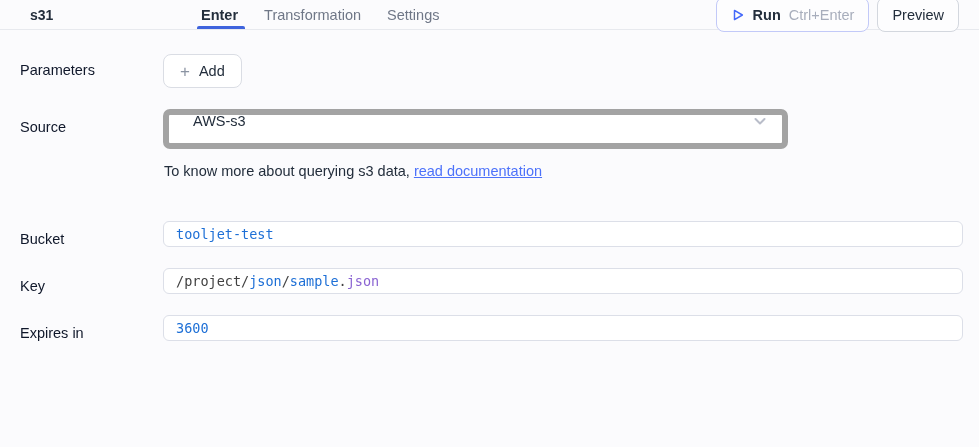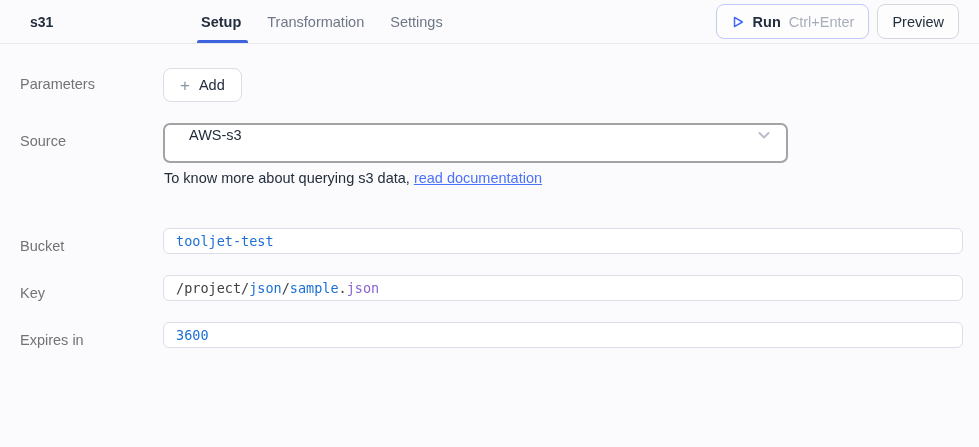--- a/index.html
+++ b/index.html
@@ -6,21 +6,21 @@
   html, body {
     width: 979px; height: 447px;
     background: #fbfbfd;
     font-family: "Liberation Sans", sans-serif;
     color: #232e3c;
     overflow: hidden;
   }
 
   
   .header {
-    height: 44px;
+    height: 30px;
     display: flex;
     align-items: stretch;
     border-bottom: 1px solid #e7e9ee;
     background: #fbfbfd;
   }
   .query-name {
     width: 200px;
     display: flex;
     align-items: center;
     padding-left: 30px;
@@ -80,21 +80,21 @@
     padding-left: 20px;
     padding-right: 16px;
   }
   .row + .row { margin-top: 21px; }
   .row-label {
     width: 143px;
     flex-shrink: 0;
     padding-top: 10px;
     font-size: 14.5px;
     font-weight: 500;
-    color: #737373;
+    color: #0f172a;
   }
   .row-field { flex: 1; min-width: 0; }
 
   .add-btn {
     display: inline-flex;
     align-items: center;
     gap: 9px;
     height: 34px;
     padding: 0 16px;
     margin-top: 0;
@@ -104,35 +104,35 @@
     font-size: 14.5px;
     font-weight: 500;
     color: #232e3c;
     cursor: pointer;
   }
   .add-btn .plus { color: #8a93a2; font-size: 17px; font-weight: 400; line-height: 1; }
 
   .select-box {
     height: 40px;
     background: #ffffff;
-    border: 2px solid #a3a3a3;
+    border: 6px solid #a3a3a3;
     border-radius: 7px;
     display: flex;
     align-items: center;
     justify-content: space-between;
     padding: 0 14px 16px 24px;
     font-size: 14.5px;
     color: #232e3c;
     cursor: pointer;
   }
   .select-box.source-select { max-width: 625px; }
   .chevron-icon { display: inline-flex; }
 
   .helper-text {
-    margin-top: 7px;
+    margin-top: 14px;
     padding-left: 1px;
     font-size: 14.5px;
     color: #232e3c;
   }
   .helper-link { color: #4d72fa; text-decoration: underline; cursor: pointer; }
 
   .code-input {
     height: 24px;
     background: #ffffff;
     border: 1px solid #dcdfe8;
@@ -151,21 +151,21 @@
   .tok-dark { color: #404040; }
   .tok-violet { color: #8a63d2; }
 </style>
 </head>
 <body>
 
 <div class="header">
   <div class="query-name">s31</div>
 
   <div class="tabs">
-    <div class="tab active">Setup</div>
+    <div class="tab active">Enter</div>
     <div class="tab">Transformation</div>
     <div class="tab">Settings</div>
   </div>
 
   <div class="header-actions">
     <div class="btn btn-run">
       <span class="play-icon">
         <svg width="14" height="14" viewBox="0 0 16 16" fill="none">
           <path d="M4 2.8 L13 8 L4 13.2 Z" stroke="#4368fa" stroke-width="1.7" stroke-linejoin="round"></path>
         </svg>

